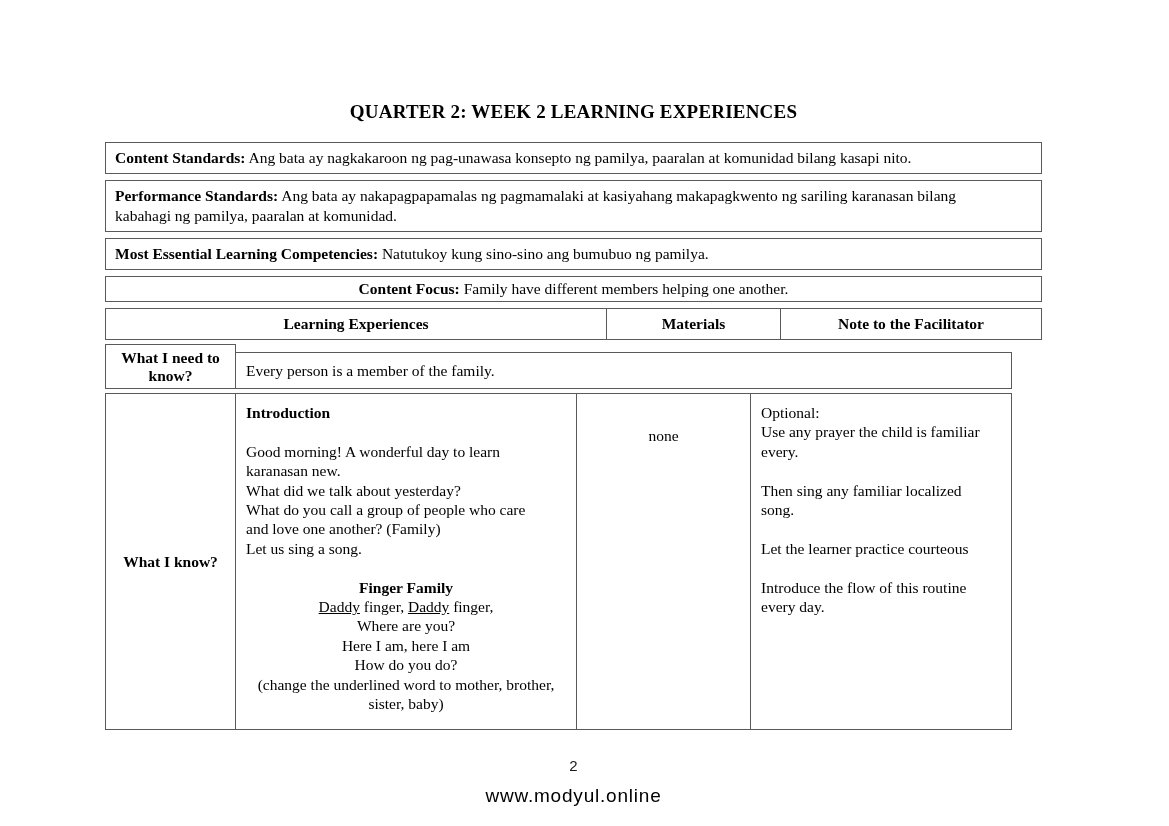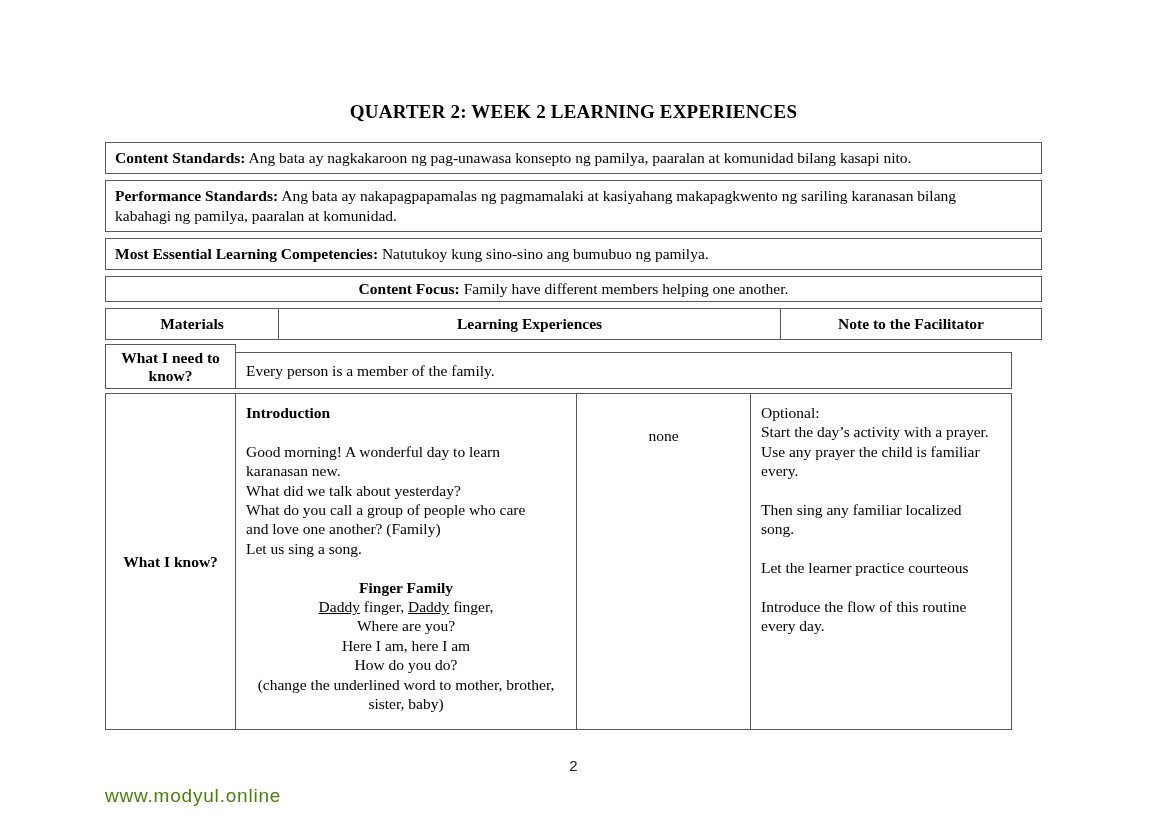--- a/index.html
+++ b/index.html
@@ -66,23 +66,23 @@
   .bold { font-weight:bold; }
   .center { text-align:center; }
   .u { text-decoration:underline; }
   .ln { min-height:19.4px; }
 
   .pagenum {
     text-align:center; margin-top:27px;
     font-family:"Liberation Sans", sans-serif; font-size:15px; color:#1a1a1a;
   }
   .watermark {
-    margin-top:11px;
+    text-align:center; margin-top:11px;
     font-family:"Liberation Sans", sans-serif; font-size:19px;
-    color:#4d7c0f; letter-spacing:0.8px;
+    color:#000000; letter-spacing:0.8px;
   }
 </style>
 </head>
 <body>
 
 <div class="content">
 
   <h1 class="title">QUARTER 2: WEEK 2 LEARNING EXPERIENCES</h1>
 
   <div class="std-stack">
@@ -101,22 +101,22 @@
     </div>
 
     <div class="std-box tight">
       <p><b class="lbl">Content Focus:</b> <span>Family have different members helping one another.</span></p>
     </div>
   </div>
 
   <div>
 
     <div class="trow">
+      <div class="cell hcell w-le">Learning Experiences</div>
       <div class="cell hcell w-c3">Materials</div>
-      <div class="cell hcell w-le">Learning Experiences</div>
       <div class="cell hcell w-c4">Note to the Facilitator</div>
     </div>
 
     <div class="trow">
       <div class="cell r2-label w-c1">What I need to know?</div>
       <div class="cell r2-content w-rest">Every person is a member of the family.</div>
     </div>
 
     <div class="trow">
       <div class="cell big c1-big w-c1">What I know?</div>
@@ -145,21 +145,20 @@
             </div>
         </div>
       </div>
 
       <div class="cell big c3-big w-c3">
         <span>none</span>
       </div>
 
       <div class="cell big c4-big w-c4">
           <div class="ln">Optional:</div>
-          <div class="ln">Start the day’s activity with a prayer.</div>
           <div class="ln">Use any prayer the child is familiar</div>
           <div class="ln">every.</div>
           <div class="ln">&nbsp;</div>
           <div class="ln">Then sing any familiar localized</div>
           <div class="ln">song.</div>
           <div class="ln">&nbsp;</div>
           <div class="ln">Let the learner practice courteous</div>
           <div class="ln">&nbsp;</div>
           <div class="ln">Introduce the flow of this routine</div>
           <div class="ln">every day.</div>

